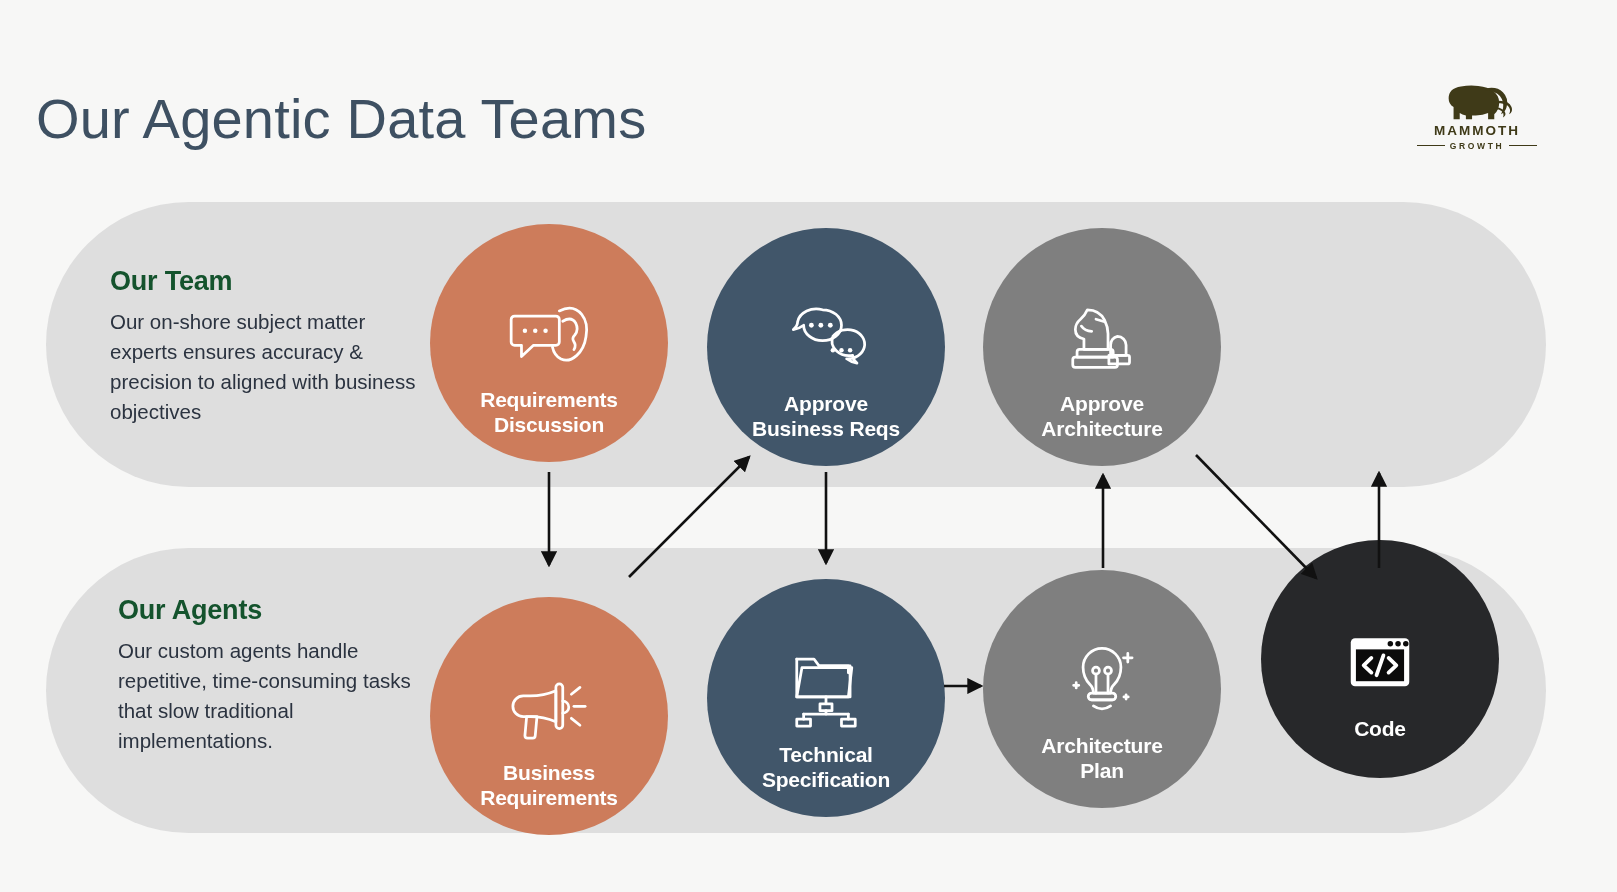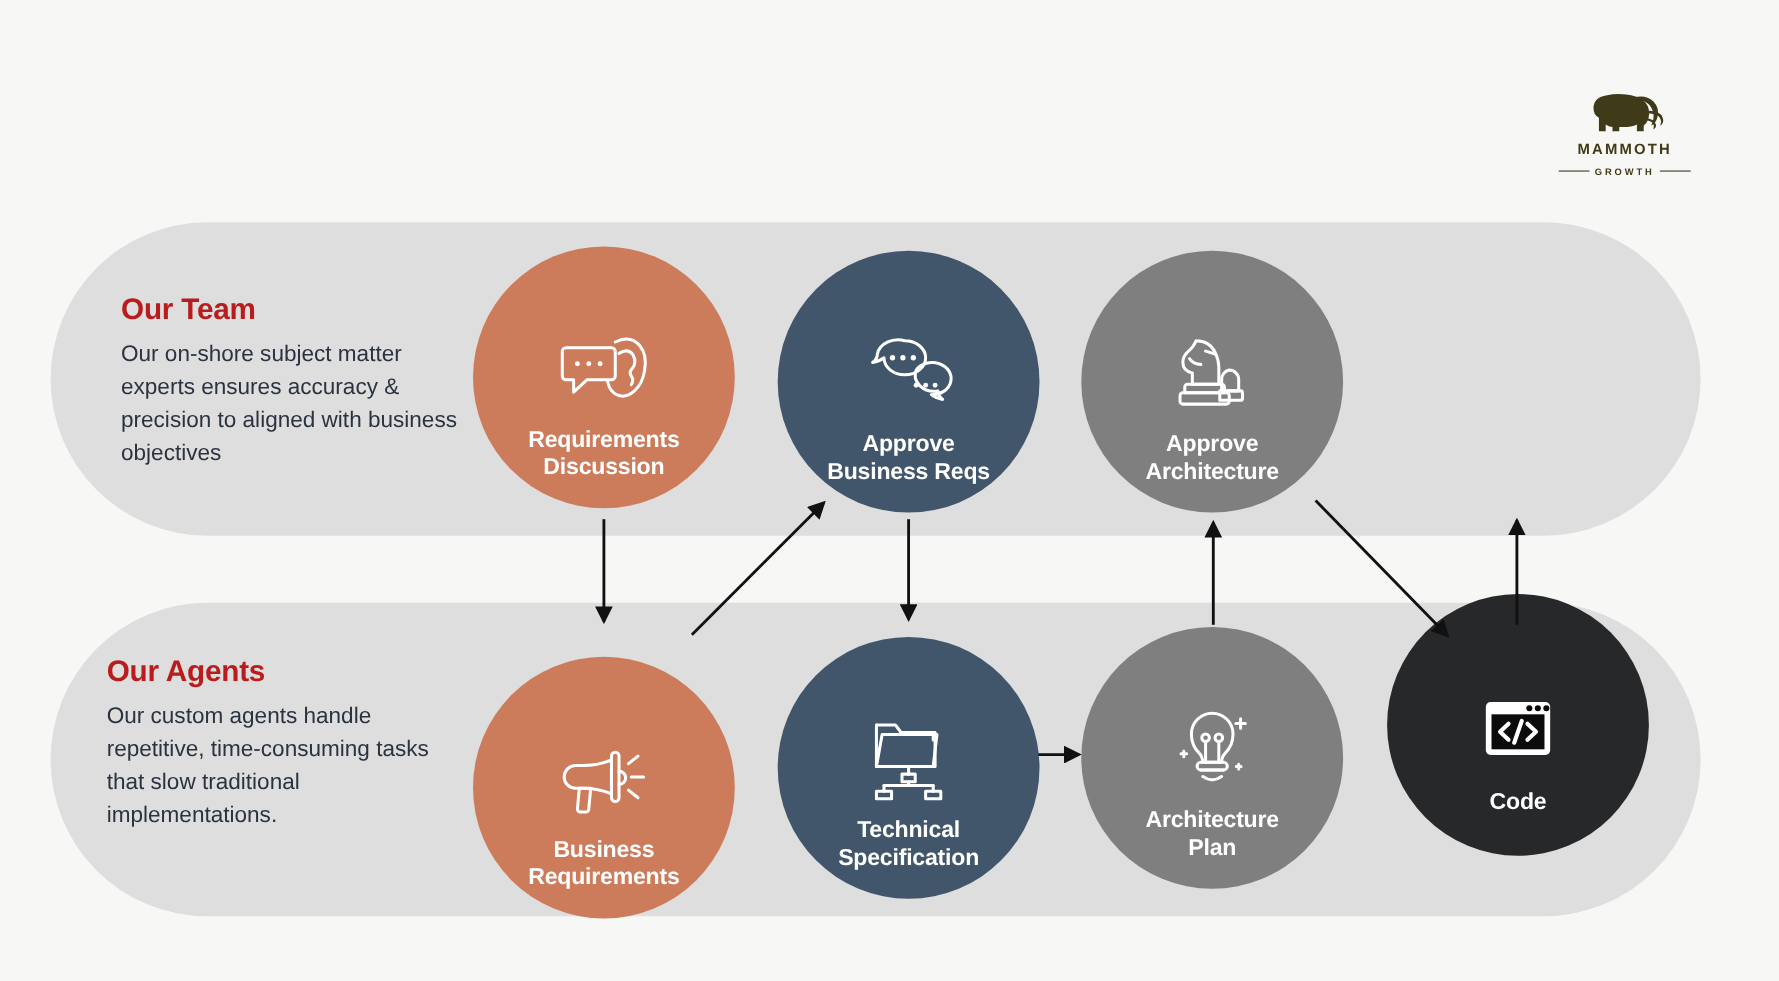--- a/index.html
+++ b/index.html
@@ -14,21 +14,21 @@
   
   .page-title {
     position: absolute; left: 36px; top: 86px;
     font-size: 56px; font-weight: 300; letter-spacing: 0.2px;
     color: #3e5062; white-space: nowrap;
     font-family: "Liberation Sans", sans-serif;
   }
   .brand-logo {
     position: absolute; right: 80px; top: 82px;
     width: 120px; height: 78px;
-    display: flex; flex-direction: column; align-items: center; justify-content: space-between;
+    display: flex; flex-direction: column; align-items: center; justify-content: flex-start;
   }
   .brand-mark { width: 74px; height: 40px; display:block; }
   .brand-name {
     font-size: 13.5px; font-weight: 700; letter-spacing: 2.0px;
     color: #3f3a18; margin-top: 2px; line-height: 1;
   }
   .brand-sub {
     display: flex; align-items: center; gap: 5px;
     margin-top: 4px; width: 100%;
   }
@@ -44,28 +44,28 @@
     border-radius: 160px;
   }
   #row-team   { left: 46px; top: 202px; width: 1500px; height: 285px; }
   #row-agents { left: 46px; top: 548px; width: 1500px; height: 285px; }
 
   .row-label {
     position: absolute;
     width: 320px;
   }
   .row-label .row-heading {
-    font-size: 27px; font-weight: 700; color: #b91c1c; letter-spacing: -0.2px;
+    font-size: 27px; font-weight: 700; color: #14532d; letter-spacing: -0.2px;
     margin-bottom: 10px;
   }
   .row-label .row-desc {
     font-size: 20.5px; font-weight: 400; color: #2b3340; line-height: 1.47;
   }
   #label-team   { left: 110px; top: 266px; }
-  #label-agents { left: 97px; top: 595px; }
+  #label-agents { left: 118px; top: 595px; }
 
   
   .node {
     position: absolute;
     border-radius: 50%;
     display: flex; flex-direction: column;
     align-items: center; justify-content: center;
     color: #ffffff; text-align: center;
   }
   .node .node-icon {
@@ -109,20 +109,21 @@
     position: absolute; left: 0; top: 0;
     width: 1617px; height: 892px;
     pointer-events: none;
   }
 </style>
 </head>
 <body>
 
 <div id="stage">
 
+  <div class="page-title">Our Agentic Data Teams</div>
 
   <div class="brand-logo">
     <svg class="brand-mark" viewBox="0 0 120 64">
       <g fill="#3f3a18">
         <path d="M22 60 L22 40 Q14 36 14 26 Q14 10 34 7 Q48 4 62 6 Q78 8 86 14 Q96 21 96 33 Q96 45 88 52 L88 60 L78 60 L78 50 Q70 54 58 54 L52 54 L52 60 L42 60 L42 54 Q36 53 32 50 L32 60 Z"></path>
         <path d="M74 10 Q92 6 102 16 Q112 26 108 40 Q106 48 99 52 Q104 42 102 32 Q99 20 88 16 Q81 13 74 14 Z"></path>
         <path d="M96 30 Q112 30 116 40 Q119 48 112 52 Q116 44 110 38 Q104 33 95 34 Z"></path>
         <path d="M90 40 Q104 42 106 50 Q107 55 102 57 Q105 50 99 46 Q94 43 89 44 Z"></path>
       </g>
     </svg>

